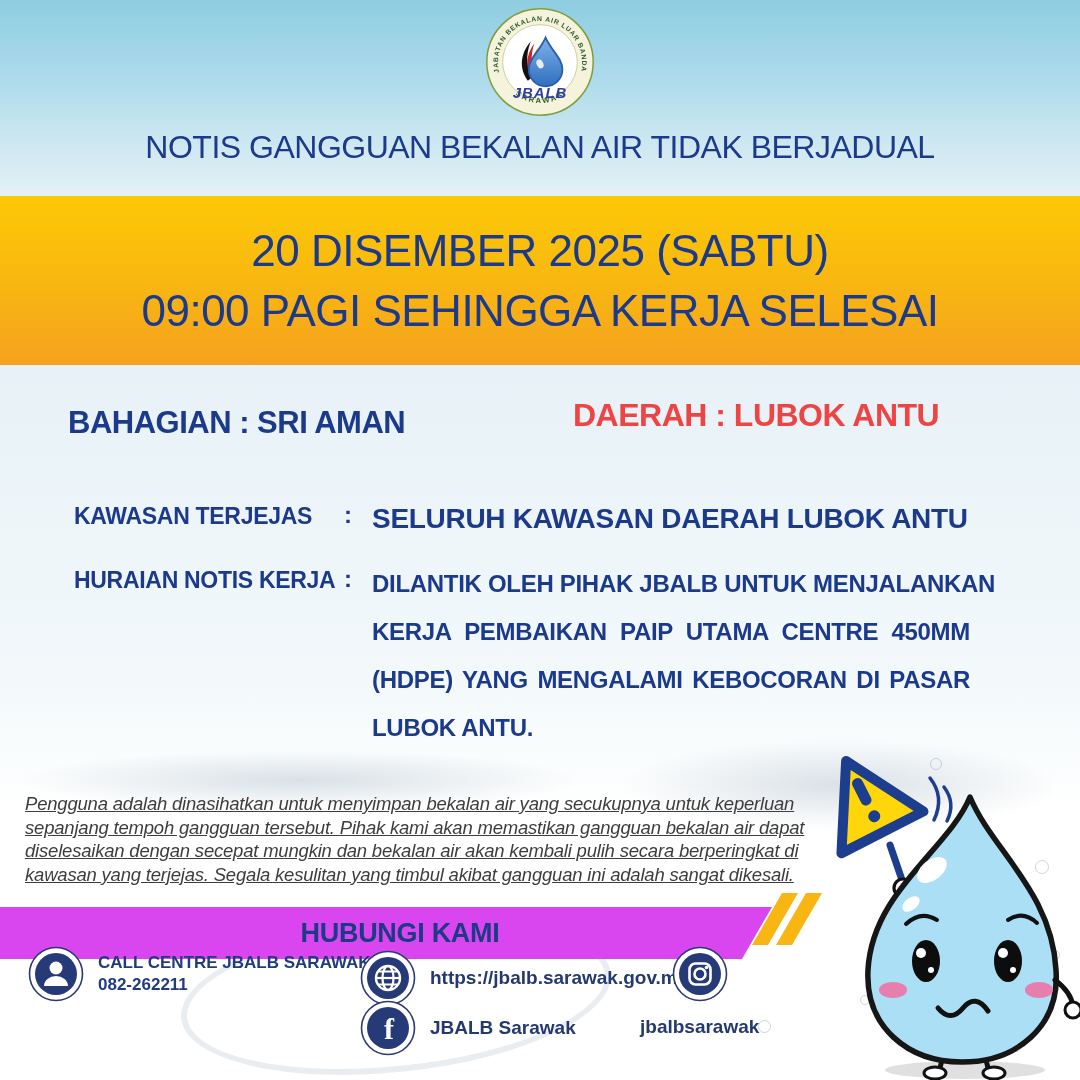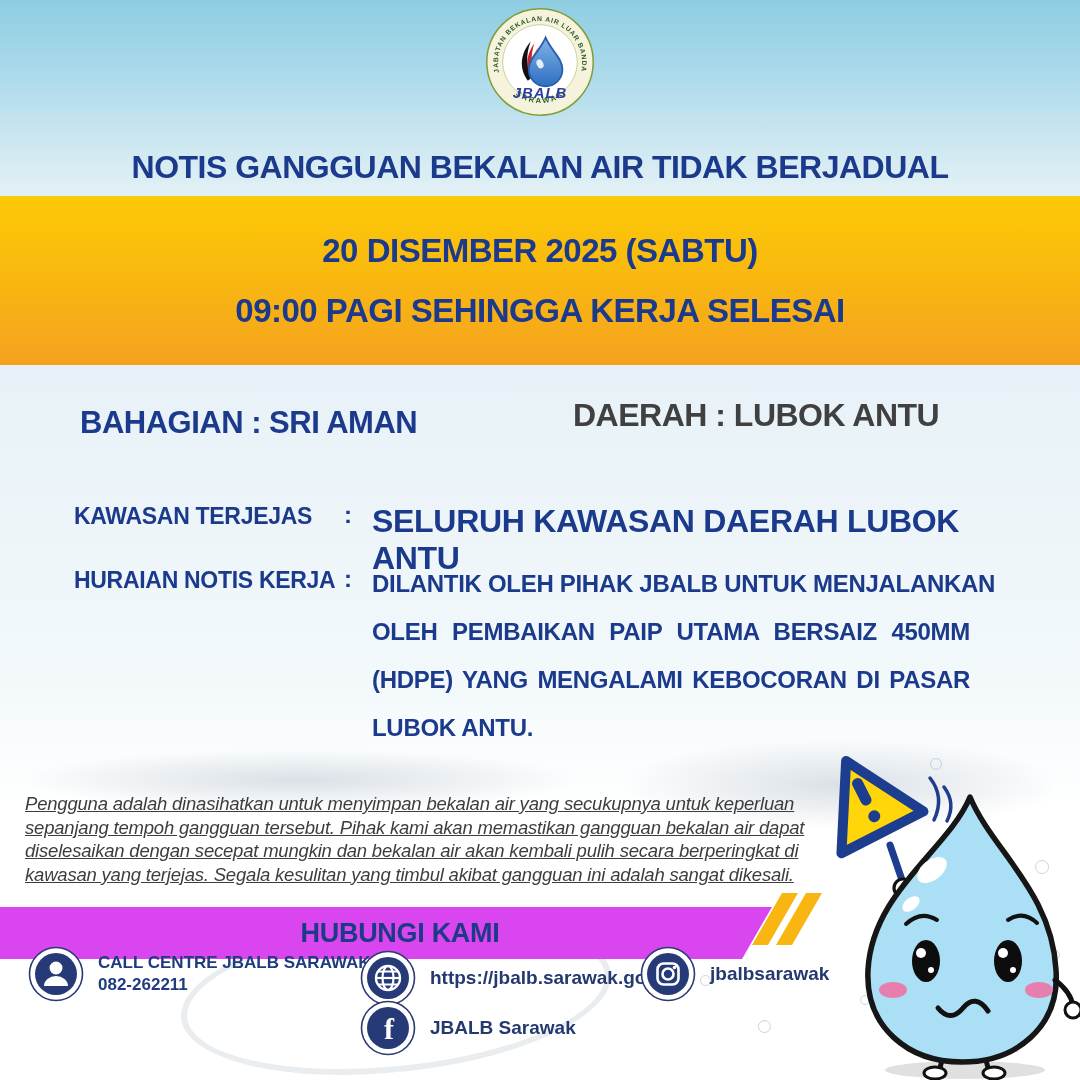--- a/index.html
+++ b/index.html
@@ -4,37 +4,37 @@
 <style>
   html,body{margin:0;padding:0;}
   body{font-family:"Liberation Sans","DejaVu Sans",sans-serif;}
   .page{position:relative;width:1080px;height:1080px;overflow:hidden;background:#ffffff;}
 
   
   .top-section{position:absolute;left:0;top:0;width:1080px;height:196px;
     background:linear-gradient(180deg,#8ecde1 0%,#a9d9ea 35%,#cfe8f1 75%,#e3f1f6 100%);}
   .logo-wrap{position:absolute;left:484px;top:6px;width:112px;height:112px;}
   .main-title{position:absolute;left:0;top:129px;width:1080px;text-align:center;
-    font-size:32px;font-weight:bold;color:#1b3a8c;letter-spacing:-0.5px;margin-top:20px;}
+    font-size:32px;font-weight:normal;color:#1b3a8c;letter-spacing:-0.5px;}
 
   
   .date-band{position:absolute;left:0;top:196px;width:1080px;height:169px;
     background:linear-gradient(180deg,#fcc906 0%,#f9b90f 45%,#f5a21f 100%);
     display:flex;flex-direction:column;align-items:center;justify-content:center;gap:8px;}
-  .date-line{font-size:33px;font-weight:bold;color:#1b3a8c;letter-spacing:-0.5px;line-height:52px;}
+  .date-line{font-size:44px;font-weight:normal;color:#1b3a8c;letter-spacing:-0.5px;line-height:52px;}
 
   
   .body-section{position:absolute;left:0;top:365px;width:1080px;height:715px;
     background:linear-gradient(180deg,#e7f1f7 0%,#f3f9fb 45%,#ffffff 62%,#ffffff 100%);}
-  .bahagian{position:absolute;left:80px;top:405px;font-size:31px;font-weight:bold;color:#1b3a8c;letter-spacing:-0.5px;}
-  .daerah{position:absolute;left:573px;top:397px;font-size:32px;font-weight:bold;color:#404040;letter-spacing:-0.5px;}
+  .bahagian{position:absolute;left:68px;top:405px;font-size:31px;font-weight:bold;color:#1b3a8c;letter-spacing:-0.5px;}
+  .daerah{position:absolute;left:573px;top:397px;font-size:32px;font-weight:bold;color:#ef4444;letter-spacing:-0.5px;}
 
   .detail-label{position:absolute;left:74px;font-size:23px;font-weight:bold;color:#1b3a8c;letter-spacing:-0.3px;}
   .detail-colon{position:absolute;left:344px;font-size:24px;font-weight:bold;color:#1b3a8c;}
-  .kawasan-value{position:absolute;left:372px;top:503px;width:600px;font-size:32px;font-weight:bold;color:#1b3a8c;letter-spacing:-0.3px;}
+  .kawasan-value{position:absolute;left:372px;top:503px;width:600px;font-size:28px;font-weight:bold;color:#1b3a8c;letter-spacing:-0.3px;}
   .huraian-value{position:absolute;left:372px;top:560px;width:598px;}
   .huraian-value .hline{font-size:24px;font-weight:bold;color:#1b3a8c;line-height:48px;
     text-align:justify;text-align-last:justify;letter-spacing:-0.3px;white-space:nowrap;}
   .huraian-value .hline:last-child{text-align-last:left;}
 
   
   .advisory{position:absolute;left:25px;top:792px;width:790px;font-style:italic;color:#3d3d3d;}
   .advisory .aline{font-size:18.5px;line-height:23.5px;white-space:nowrap;letter-spacing:-0.2px;font-weight:500;text-decoration:underline;}
 
   
@@ -46,21 +46,21 @@
   .stripe-1{left:752px;} .stripe-2{left:776px;}
 
   
   .contact-item{position:absolute;display:flex;align-items:center;gap:14px;}
   .contact-icon{width:56px;height:56px;flex:0 0 auto;}
   .contact-text{font-weight:bold;color:#24396f;}
   .cc-text{font-size:17px;line-height:22px;color:#1f3c80;}
   .ct-single{font-size:19px;}
   .c-call{left:28px;top:946px;}
   .c-web{left:360px;top:950px;}
-  .c-insta{left:640px;top:946px;}
+  .c-insta{left:640px;top:946px;flex-direction:column;}
   .c-fb{left:360px;top:1000px;}
 
   
   .splash-zone{position:absolute;left:0;top:740px;width:1080px;height:340px;pointer-events:none;}
   .blob{position:absolute;border-radius:50%;background:radial-gradient(closest-side,rgba(176,189,201,0.45),rgba(176,189,201,0));}
   .bubble{position:absolute;border:1.5px solid rgba(150,162,178,0.45);border-radius:50%;}
   .swirl{position:absolute;border:6px solid rgba(170,182,196,0.25);border-radius:50%;}
 
   .mascot-wrap{position:absolute;left:810px;top:742px;width:270px;height:338px;}
 </style>
@@ -112,21 +112,21 @@
   <div class="daerah">DAERAH : LUBOK ANTU</div>
 
   <div class="detail-label" style="top:503px;">KAWASAN TERJEJAS</div>
   <div class="detail-colon" style="top:501px;">:</div>
   <div class="kawasan-value">SELURUH KAWASAN DAERAH LUBOK ANTU</div>
 
   <div class="detail-label" style="top:567px;">HURAIAN NOTIS KERJA</div>
   <div class="detail-colon" style="top:565px;">:</div>
   <div class="huraian-value">
     <div class="hline">DILANTIK OLEH PIHAK JBALB UNTUK MENJALANKAN</div>
-    <div class="hline">OLEH PEMBAIKAN PAIP UTAMA BERSAIZ 450MM</div>
+    <div class="hline">KERJA PEMBAIKAN PAIP UTAMA CENTRE 450MM</div>
     <div class="hline">(HDPE) YANG MENGALAMI KEBOCORAN DI PASAR</div>
     <div class="hline">LUBOK ANTU.</div>
   </div>
 
   <div class="splash-zone">
     <div class="blob" style="left:20px;top:10px;width:560px;height:60px;"></div>
     <div class="blob" style="left:620px;top:0px;width:440px;height:90px;"></div>
     <div class="swirl" style="left:180px;top:180px;width:420px;height:140px;transform:rotate(-6deg);"></div>
     <div class="bubble" style="left:735px;top:185px;width:14px;height:14px;"></div>
     <div class="bubble" style="left:700px;top:235px;width:9px;height:9px;"></div>

